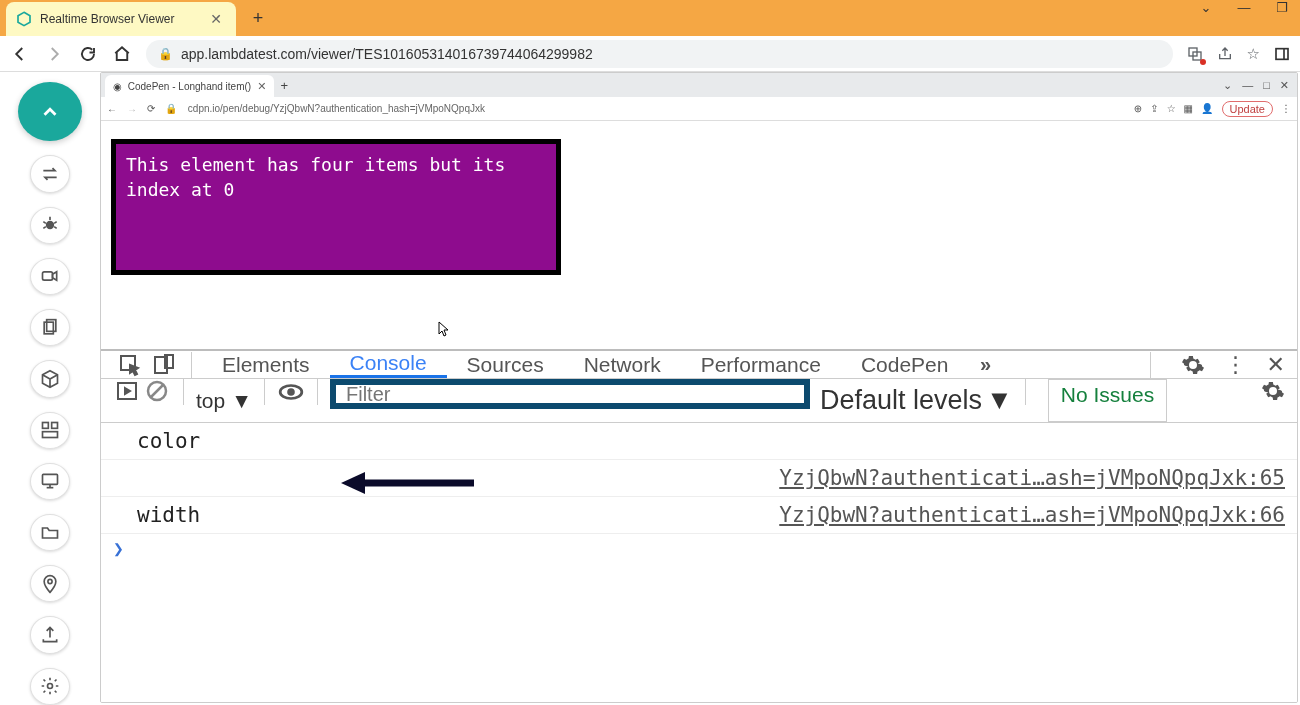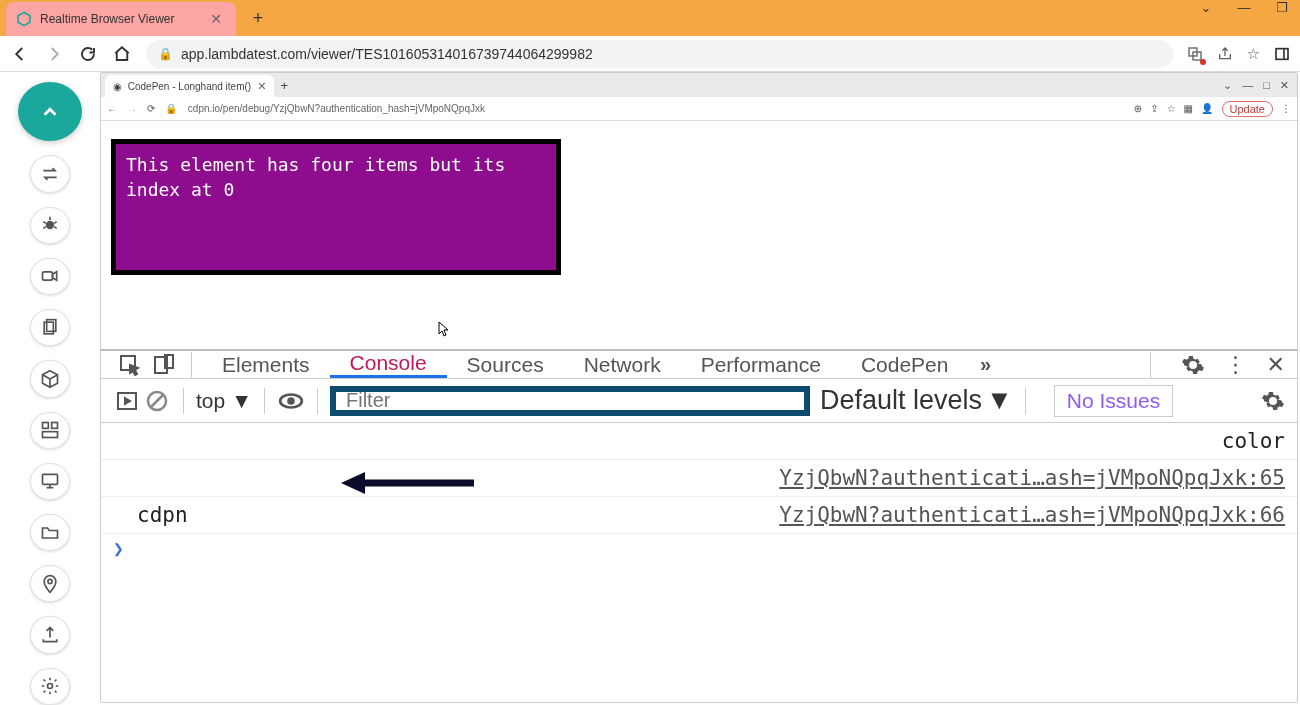--- a/index.html
+++ b/index.html
@@ -1,21 +1,21 @@
 <!DOCTYPE html>
 <html><head>
 <meta charset="utf-8">
 <style>
   * { box-sizing: border-box; margin: 0; padding: 0; }
   html, body { width: 1300px; height: 705px; overflow: hidden; font-family: "Segoe UI", Arial, sans-serif; background: #f0f0f0; }
   
   
   .outer-chrome { width: 100%; height: 100%; display: flex; flex-direction: column; }
   .outer-titlebar { height: 36px; background: #f5a744; display: flex; align-items: flex-start; }
-  .outer-tab { background: #fca5a5; height: 34px; margin-top: 2px; margin-left: 6px; border-radius: 8px 8px 0 0; display: flex; align-items: center; padding: 0 10px; min-width: 230px; font-size: 12px; color: #333; }
+  .outer-tab { background: #fef9c3; height: 34px; margin-top: 2px; margin-left: 6px; border-radius: 8px 8px 0 0; display: flex; align-items: center; padding: 0 10px; min-width: 230px; font-size: 12px; color: #333; }
   .outer-tab .favicon { width: 16px; height: 16px; margin-right: 8px; color: #1aa89c; display:flex; align-items:center; justify-content:center;}
   .outer-tab .close { margin-left: auto; font-size: 14px; color: #666; padding: 0 4px; }
   .outer-newtab { width: 28px; height: 28px; display: flex; align-items: center; justify-content: center; margin-top: 4px; margin-left: 8px; font-size: 18px; color: #333; }
   .outer-winctrls { margin-left: auto; display: flex; align-items: center; padding-right: 8px; gap: 18px; color: #333; font-size: 13px;}
   .outer-winctrls span { width: 20px; text-align: center; }
   
   .outer-toolbar { height: 36px; background: #fff; border-bottom: 1px solid #ddd; display: flex; align-items: center; padding: 0 10px; gap: 14px; }
   .nav-ico { width: 20px; height: 20px; color: #555; display:flex; align-items:center; justify-content:center; }
   .outer-url { flex: 1; display: flex; align-items: center; background: #f1f3f4; border-radius: 16px; height: 28px; padding: 0 12px; font-size: 14px; color: #333; gap: 8px;}
   .outer-url .lock { color: #5f6368; font-size: 12px;}
@@ -44,34 +44,34 @@
   
   .page { height: 228px; background: #fff; position: relative; overflow: hidden;}
   .purple-box { position: absolute; left: 10px; top: 18px; width: 450px; height: 136px; background: #8e0c8e; border: 5px solid #000; color: #fff; font-family: "Consolas", monospace; font-size: 18px; padding: 8px 10px; line-height: 1.4;}
   .cursor-arrow { position: absolute; left: 337px; top: 200px; width: 10px; height: 14px; }
   
   
   .devtools { flex: 1; display: flex; flex-direction: column; border-top: 2px solid #bcbcbc; background: #fff;}
   .dt-tabs { height: 28px; border-bottom: 1px solid #ccc; display: flex; align-items: center; padding: 0 12px; gap: 0; font-size: 21px; color: #555;}
   .dt-tab-ico { width: 34px; display: flex; justify-content: center; color: #555; font-size: 20px;}
   .dt-tab { padding: 0 20px; height: 100%; display: flex; align-items: center; cursor: pointer; color: #555;}
-  .dt-tab.active { color: #be185d; border-bottom: 3px solid #1a73e8; text-align: right; }
+  .dt-tab.active { color: #3b82f6; border-bottom: 3px solid #1a73e8; text-align: right; }
   .dt-sep { width: 1px; height: 26px; background: #ccc; margin: 0 10px;}
   .dt-right { margin-left: auto; display: flex; align-items: center; gap: 20px; color: #555; font-size: 22px;}
   
-  .dt-toolbar { height: 44px; border-bottom: 1px solid #ccc; display: flex; align-items: center; padding: 0 12px; gap: 2px; font-size: 20px; color: #555;}
+  .dt-toolbar { height: 44px; border-bottom: 1px solid #ccc; display: flex; padding: 0 12px; gap: 2px; font-size: 20px; color: #555;}
   .dt-tool-ico { width: 28px; display:flex; justify-content:center;}
   .dt-context { display: flex; align-items: center; gap: 6px; font-size: 21px; color: #333;}
   .dt-filter { width: 480px; height: 30px; border: 6px solid #0c4a6e; padding: 0 10px; font-size: 20px; color: #888;}
   .dt-levels { margin-left: 8px; font-size: 27px; color: #333; display:flex; align-items:center; gap:4px;}
-  .dt-issues { border: 1px solid #ccc; padding: 3px 12px; font-size: 21px; color: #8b5cf6; margin-left: 16px;}
+  .dt-issues { border: 1px solid #ccc; padding: 3px 12px; font-size: 21px; color: #15803d; margin-left: 10px;}
   .dt-gear2 { margin-left: auto; font-size: 22px;}
   
   .dt-console { flex: 1; font-family: "Consolas","Menlo",monospace; font-size: 21px; overflow: hidden; position: relative;}
-  .log-row { display: flex; padding: 6px 12px 6px 36px; border-bottom: 1px solid #eee; justify-content: flex-end;}
+  .log-row { display: flex; padding: 6px 12px 6px 36px; border-bottom: 1px solid #eee;}
   .log-msg { color: #222;}
   .log-src { margin-left: auto; color: #555; text-decoration: underline;}
   .arrow-annotation { position: absolute; left: 238px; top: 46px; }
   .prompt-row { padding: 4px 12px; color: #3871d6; font-size: 18px;}
   
   svg { display: block; }
 </style>
 </head>
 <body>
 
@@ -343,21 +343,21 @@
 
         <div class="dt-console">
           <div class="log-row">
             <span class="log-msg">color</span>
           </div>
           <div class="log-row">
             <span class="log-msg"></span>
             <a class="log-src">YzjQbwN?authenticati…ash=jVMpoNQpqJxk:65</a>
           </div>
           <div class="log-row">
-            <span class="log-msg">cdpn</span>
+            <span class="log-msg">width</span>
             <a class="log-src">YzjQbwN?authenticati…ash=jVMpoNQpqJxk:66</a>
           </div>
           <div class="prompt-row">❯</div>
 
           <div class="arrow-annotation">
             <svg width="140" height="28" viewBox="0 0 140 28">
               <line x1="135" y1="14" x2="18" y2="14" stroke="#0b0b2a" stroke-width="7"></line>
               <polygon points="2,14 26,3 26,25" fill="#0b0b2a"></polygon>
             </svg>
           </div>

